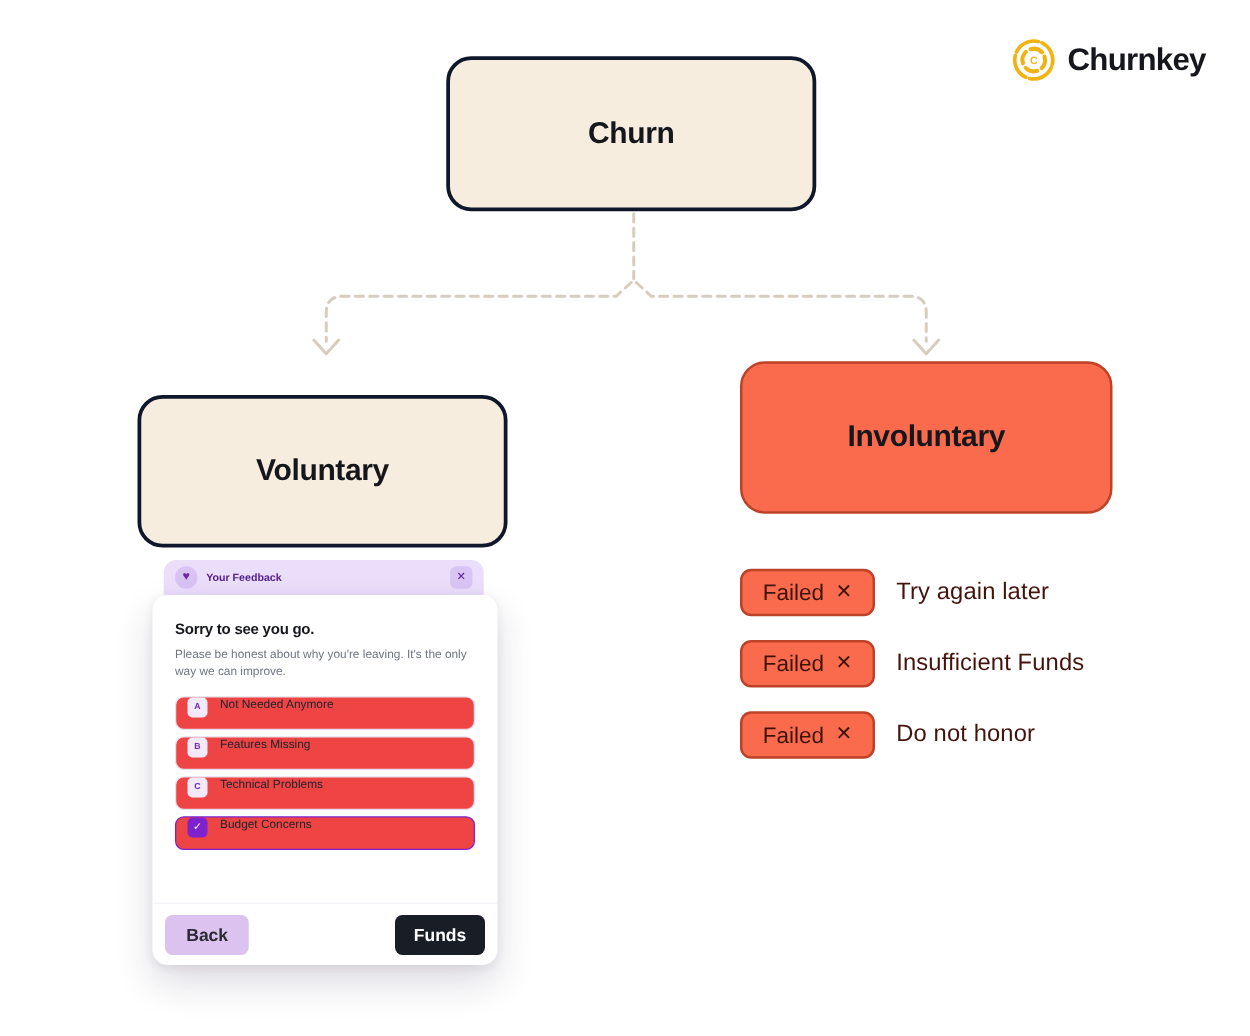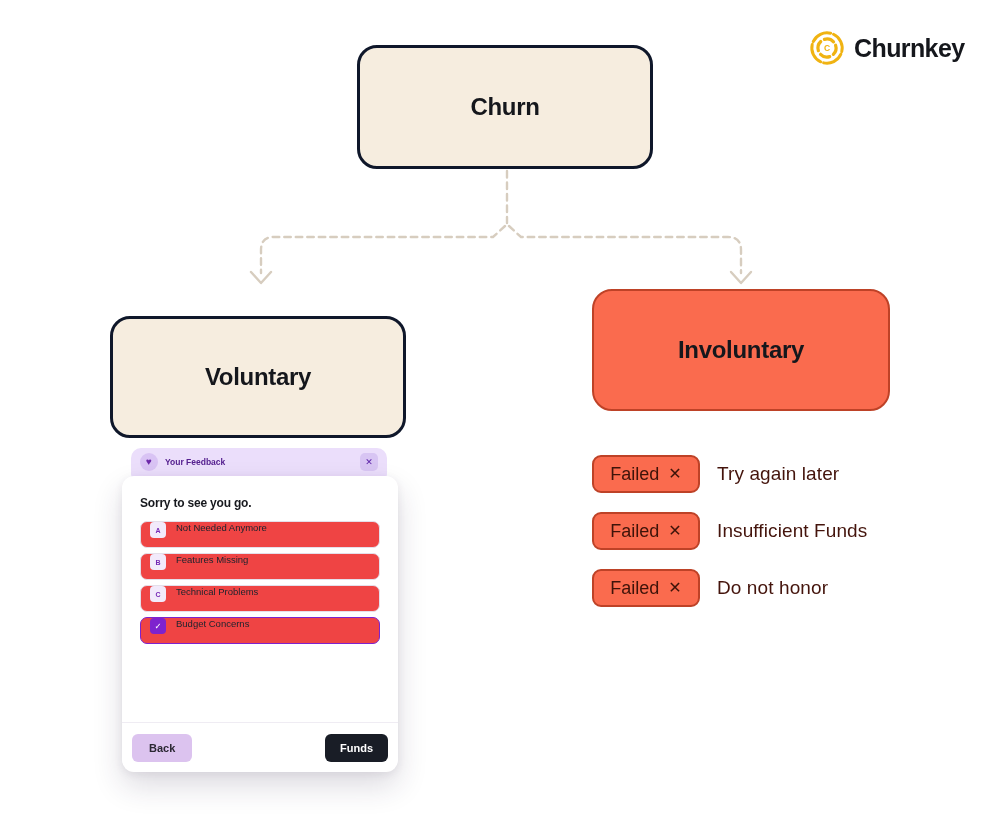--- a/index.html
+++ b/index.html
@@ -69,21 +69,21 @@
     display: flex; align-items: center; justify-content: center;
     font-size: 7px; font-weight: 700; color: #7527B5; flex: 0 0 auto;
   }
   .option.selected .option-key { background: #7E22CE; color: #fff; font-size: 8.5px; }
   .option-label { font-size: 9.5px; font-weight: 500; color: #20242E; }
   .modal-footer {
     position: absolute; left: 0; right: 0; bottom: 0; height: 50px;
     border-top: 1px solid #EFECF3; border-radius: 0 0 12px 12px;
     display: flex; align-items: center; justify-content: space-between; padding: 0 10px;
   }
-  .btn { border: none; border-radius: 6px; font-family: inherit; font-size: 11px; font-weight: 700; padding: 8px 17px; cursor: pointer; }
+  .btn { border: none; border-radius: 6px; font-family: inherit; font-size: 14px; font-weight: 700; padding: 8px 17px; cursor: pointer; }
   .btn-back { background: #DCC3EF; color: #2B2733; }
   .btn-next { background: #191D26; color: #ffffff; padding: 8px 15px; }
 
   
   .failed-list { position: absolute; left: 592px; top: 455px; display: flex; flex-direction: column; gap: 19px; }
   .failed-row { display: flex; align-items: center; gap: 17px; }
   .failed-badge {
     width: 108px; height: 38px; border-radius: 9px;
     background: #FA6B4E; border: 2px solid #BE4227;
     display: flex; align-items: center; justify-content: center; gap: 9px;
@@ -130,20 +130,21 @@
         <span>♥</span>
       </span>
       <span class="modal-header-title">Your Feedback</span>
       <span class="modal-close">
         <span>✕</span>
       </span>
     </div>
 
     <div class="modal-card">
       <div class="modal-heading">Sorry to see you go.</div>
+      <div class="modal-subtext">Please be honest about why you're leaving. It's the only way we can improve.</div>
 
       <div class="options">
         <div class="option">
           <span class="option-key">
               <span>A</span>
             </span>
           <span class="option-label">Not Needed Anymore</span>
         </div>
         <div class="option">
           <span class="option-key">

